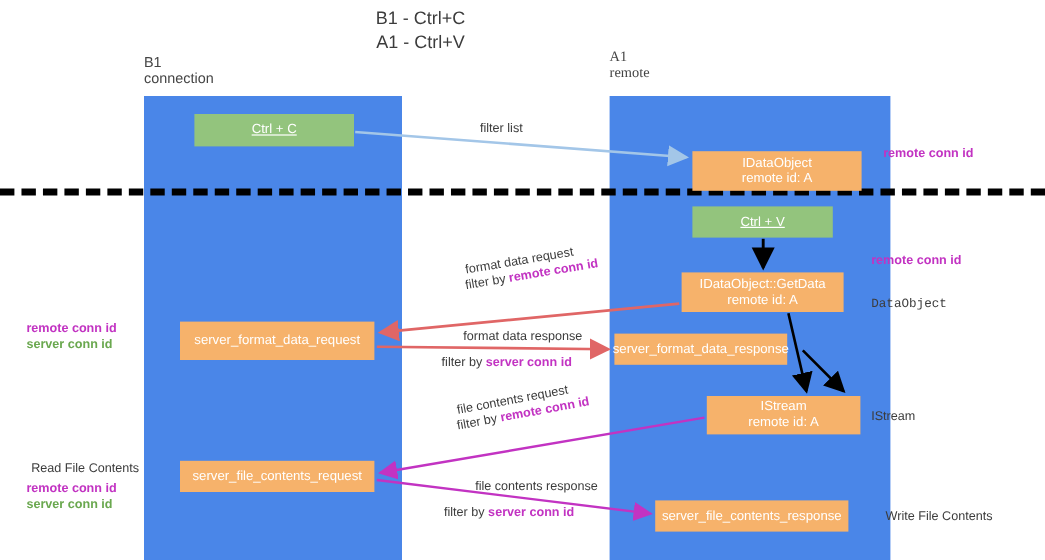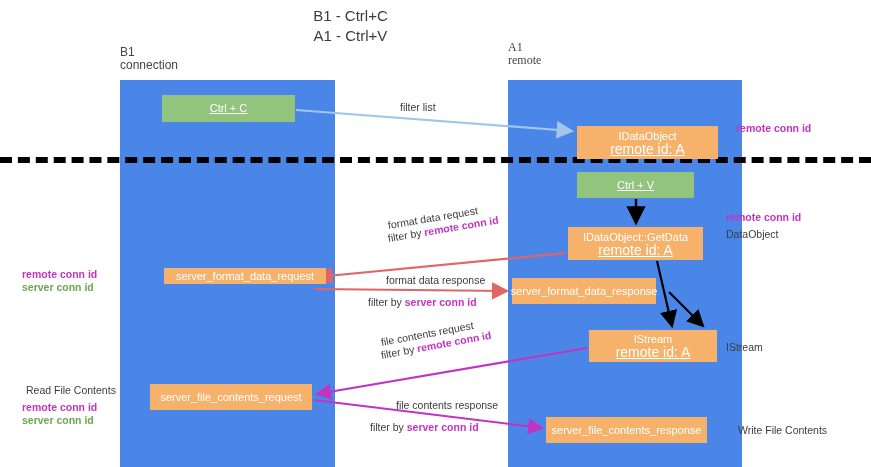--- a/index.html
+++ b/index.html
@@ -43,44 +43,44 @@
     position:absolute;
     display:flex;flex-direction:column;
     align-items:center;justify-content:center;
     color:#ffffff;text-align:center;
     font-size:11px;line-height:13px;
     box-sizing:border-box;
     z-index:4;
   }
   .node.green{background:#93c47d;text-decoration:underline;}
   .node.orange{background:#f6b26b;}
-  .node .l2{font-size:14px;text-decoration:underline;}
+  .node .l2{font-size:11px;}
 
   #n-ctrlc {left:162px;top:95px;width:133px;height:27px;}
   #n-idataobject{left:577px;top:114px;width:141px;height:33px;margin-top:12px;}
   #n-ctrlv {left:577px;top:172px;width:117px;height:26px;}
   #n-getdata{left:568px;top:227px;width:135px;height:33px;align-items:center;}
-  #n-sfdreq {left:164px;top:268px;width:162px;height:16px;}
+  #n-sfdreq {left:150px;top:268px;width:162px;height:32px;}
   #n-sfdresp{left:512px;top:278px;width:144px;height:26px;}
   #n-istream{left:589px;top:330px;width:128px;height:32px;}
   #n-sfcreq {left:150px;top:384px;width:162px;height:26px;}
   #n-sfcresp{left:546px;top:417px;width:161px;height:26px;}
 
   
   .lbl{position:absolute;color:#3c3c3c;font-size:10.5px;line-height:13px;white-space:nowrap;z-index:5;}
   .lbl .rc{color:#c233c2;font-weight:bold;}
   .lbl .sc-g{color:#6aa84f;font-weight:bold;}
   .lbl .sc-p{color:#c233c2;font-weight:bold;}
   .rot-left{transform:rotate(-9.5deg);transform-origin:left center;}
   .rot-left2{transform:rotate(-10.5deg);transform-origin:left center;}
 
   #lbl-formatlist{left:400px;top:101px;}
   #lbl-rc-top{left:736px;top:122px;color:#c233c2;font-weight:bold;}
   #lbl-rc-mid{left:726px;top:211px;color:#c233c2;font-weight:bold;}
-  #lbl-dataobject{left:726px;top:228px;}
+  #lbl-dataobject{left:726px;top:248px;font-family:Liberation Mono, monospace;}
   #lbl-istream{left:726px;top:341px;}
   #lbl-writefc{left:738px;top:424px;}
   #lbl-readfc{left:26px;top:384px;}
   #lbl-left-mid{left:22px;top:268px;}
   #lbl-left-bot{left:22px;top:401px;}
 
   #lbl-fdreq{left:388px;top:219px;}
   #lbl-fdresp{left:386px;top:274px;}
   #lbl-fcreq{left:381px;top:336px;}
   #lbl-fcresp{left:396px;top:399px;}

